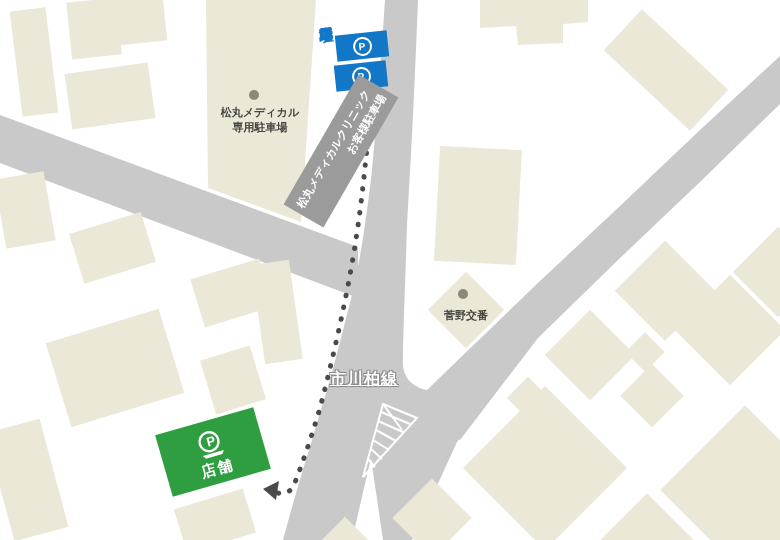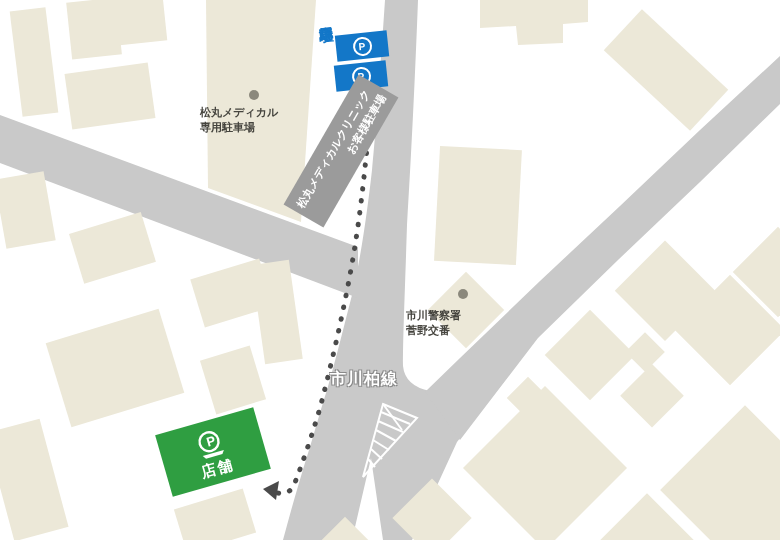--- a/index.html
+++ b/index.html
@@ -32,31 +32,32 @@
   .lot-label{
     left:266px;top:128px;width:150px;height:46px;background:var(--c-labelbox);
     transform:rotate(-60deg);
     display:flex;flex-direction:column;justify-content:center;
     padding:2px 6px;box-sizing:border-box;
     color:#fff;font-size:11px;font-weight:bold;line-height:1.5;white-space:nowrap;
   }
   .lot-label .l2{text-align:right;}
   
   .poi-label{
-    color:var(--c-text);font-size:11px;font-weight:bold;line-height:1.35;
+    text-align:center;color:var(--c-text);font-size:11px;font-weight:bold;line-height:1.35;
     white-space:nowrap;
   }
   .clinic-label{left:200px;top:105px;width:120px;}
   .police-label{left:406px;top:308px;width:120px;}
   
   .road-name{
     left:330px;top:369px;font-size:16px;font-weight:bold;color:#fff;letter-spacing:1px;
     text-shadow:-1px -1px 0 var(--c-outline),1px -1px 0 var(--c-outline),
                 -1px 1px 0 var(--c-outline),1px 1px 0 var(--c-outline);
     white-space:nowrap;
+    text-decoration:underline;
   }
   
   .store-box{
     left:162px;top:420px;width:102px;height:64px;background:var(--c-green);
     transform:rotate(-16deg);
     display:flex;flex-direction:column;align-items:center;justify-content:center;
   }
   .store-box .label{color:#fff;font-size:15px;font-weight:bold;letter-spacing:2px;line-height:1;margin-top:2px;}
 </style>
 </head>
@@ -144,21 +145,20 @@
     <span class="l1">松丸メディカルクリニック</span>
     <span class="l2">お客様駐車場</span>
   </div>
 
   <div class="overlay poi-label clinic-label">
     <div>松丸メディカル</div>
     <div>専用駐車場</div>
   </div>
 
   <div class="overlay poi-label police-label">
-    <div>市川警察署</div>
     <div>菅野交番</div>
   </div>
 
   <div class="overlay road-name">市川柏線</div>
 
   <div class="overlay store-box">
     <svg width="32" height="30" viewBox="0 0 32 30">
       <circle cx="15" cy="12" r="9.5" fill="none" stroke="#fff" stroke-width="2.4"></circle>
       <text x="17" y="16.5" font-size="13" font-weight="bold" fill="#fff" text-anchor="middle" font-family="Liberation Sans, sans-serif">P</text>
       <path d="M5,24 L27,24 L24.5,27.5 L7.5,27.5 Z" fill="#fff"></path>

